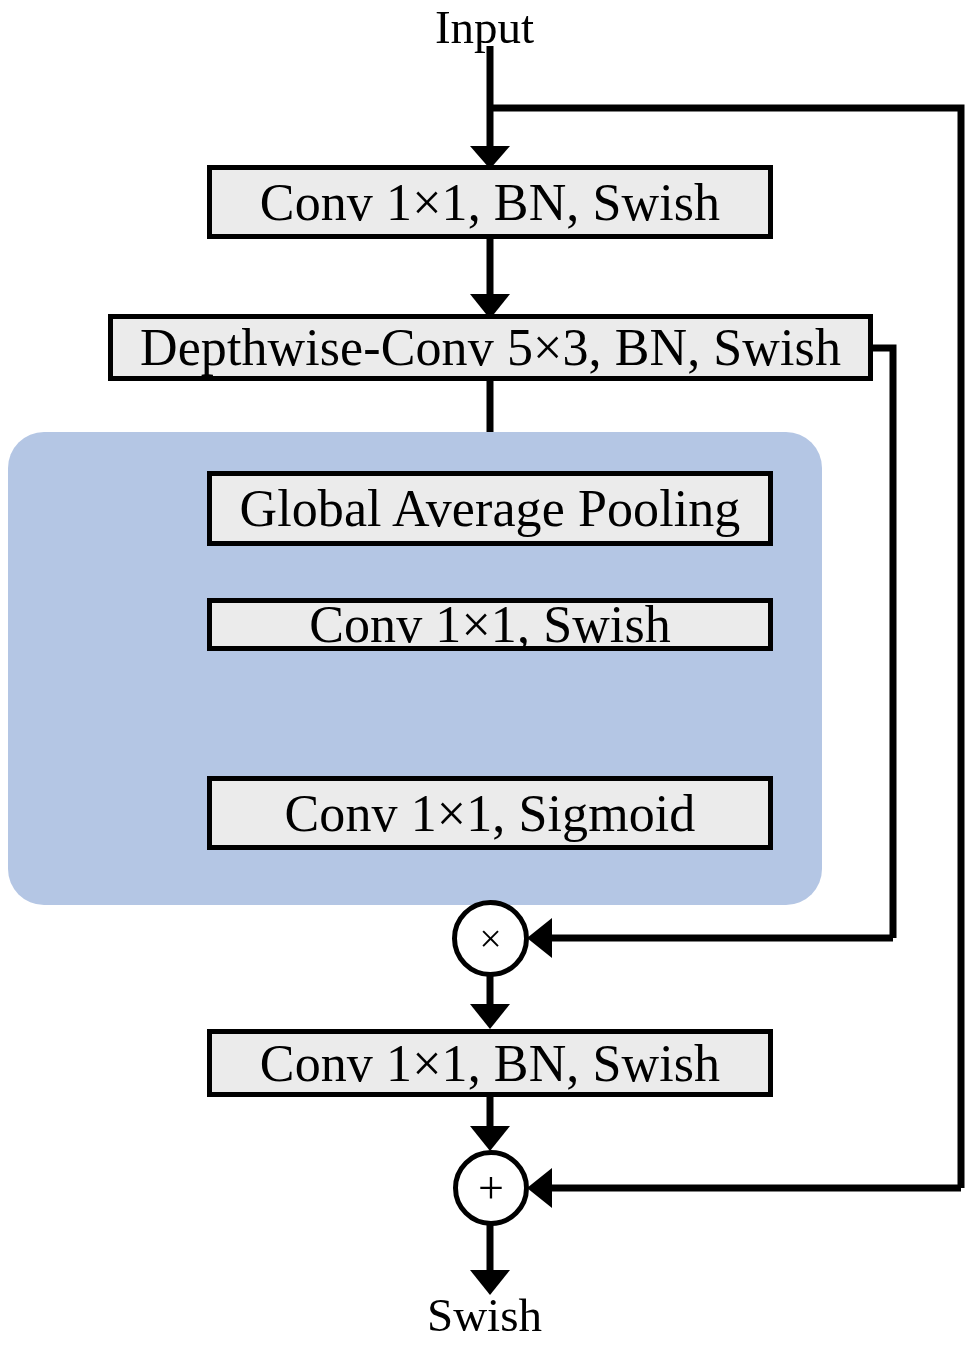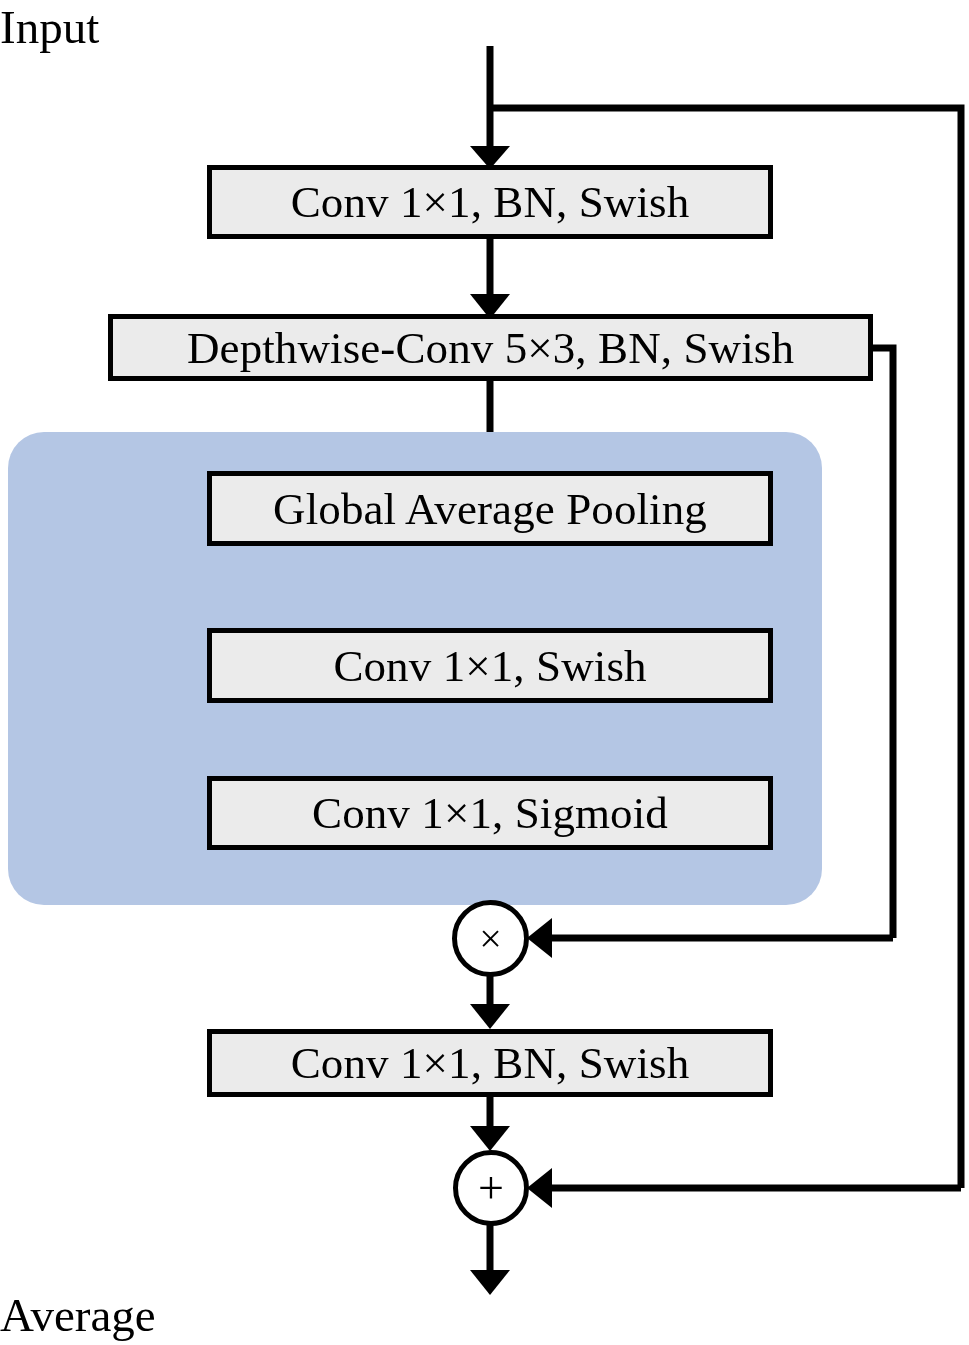--- a/index.html
+++ b/index.html
@@ -39,27 +39,27 @@
   }
   .opbox {
     position: absolute;
     background: #ebebeb;
     border: 5px solid #000000;
     box-sizing: border-box;
     display: flex;
     align-items: center;
     justify-content: center;
     color: #000000;
-    font-size: 45px;
+    font-size: 52px;
     letter-spacing: 0.1px;
     white-space: nowrap;
   }
   .endpoint-label {
     position: absolute;
-    text-align: left;
+    text-align: center;
     color: #000000;
     font-size: 47px;
     white-space: nowrap;
   }
   .node-circle {
     position: absolute;
     border: 5px solid #000000;
     border-radius: 50%;
     background: #ffffff;
     box-sizing: border-box;
@@ -145,25 +145,25 @@
 
   <div class="se-panel" style="left:8px; top:432px; width:814px; height:473px;"></div>
 
 
   <div class="opbox" style="left:207px; top:165px; width:566px; height:74px;">Conv 1×1, BN, Swish</div>
 
   <div class="opbox" style="left:108px; top:314px; width:765px; height:67px;">Depthwise-Conv 5×3, BN, Swish</div>
 
   <div class="opbox" style="left:207px; top:471px; width:566px; height:75px;text-align:right;">Global Average Pooling</div>
 
-  <div class="opbox" style="left:207px; top:628px; width:566px; height:75px;">Conv 1×1, Swish</div>
+  <div class="opbox" style="left:207px; top:598px; width:566px; height:53px;">Conv 1×1, Swish</div>
 
   <div class="opbox" style="left:207px; top:776px; width:566px; height:74px;">Conv 1×1, Sigmoid</div>
 
   <div class="opbox" style="left:207px; top:1029px; width:566px; height:68px;">Conv 1×1, BN, Swish</div>
 
   <div class="node-circle" style="left:452px; top:900px; width:77px; height:77px;">×</div>
 
   <div class="node-circle" style="left:453px; top:1150px; width:76px; height:76px; font-size:46px;">+</div>
 
-  <div class="endpoint-label" style="left:0; top:1288px; width:969px;">Average</div>
+  <div class="endpoint-label" style="left:0; top:1288px; width:969px;">Swish</div>
 
 </div>
 
 </body></html>

